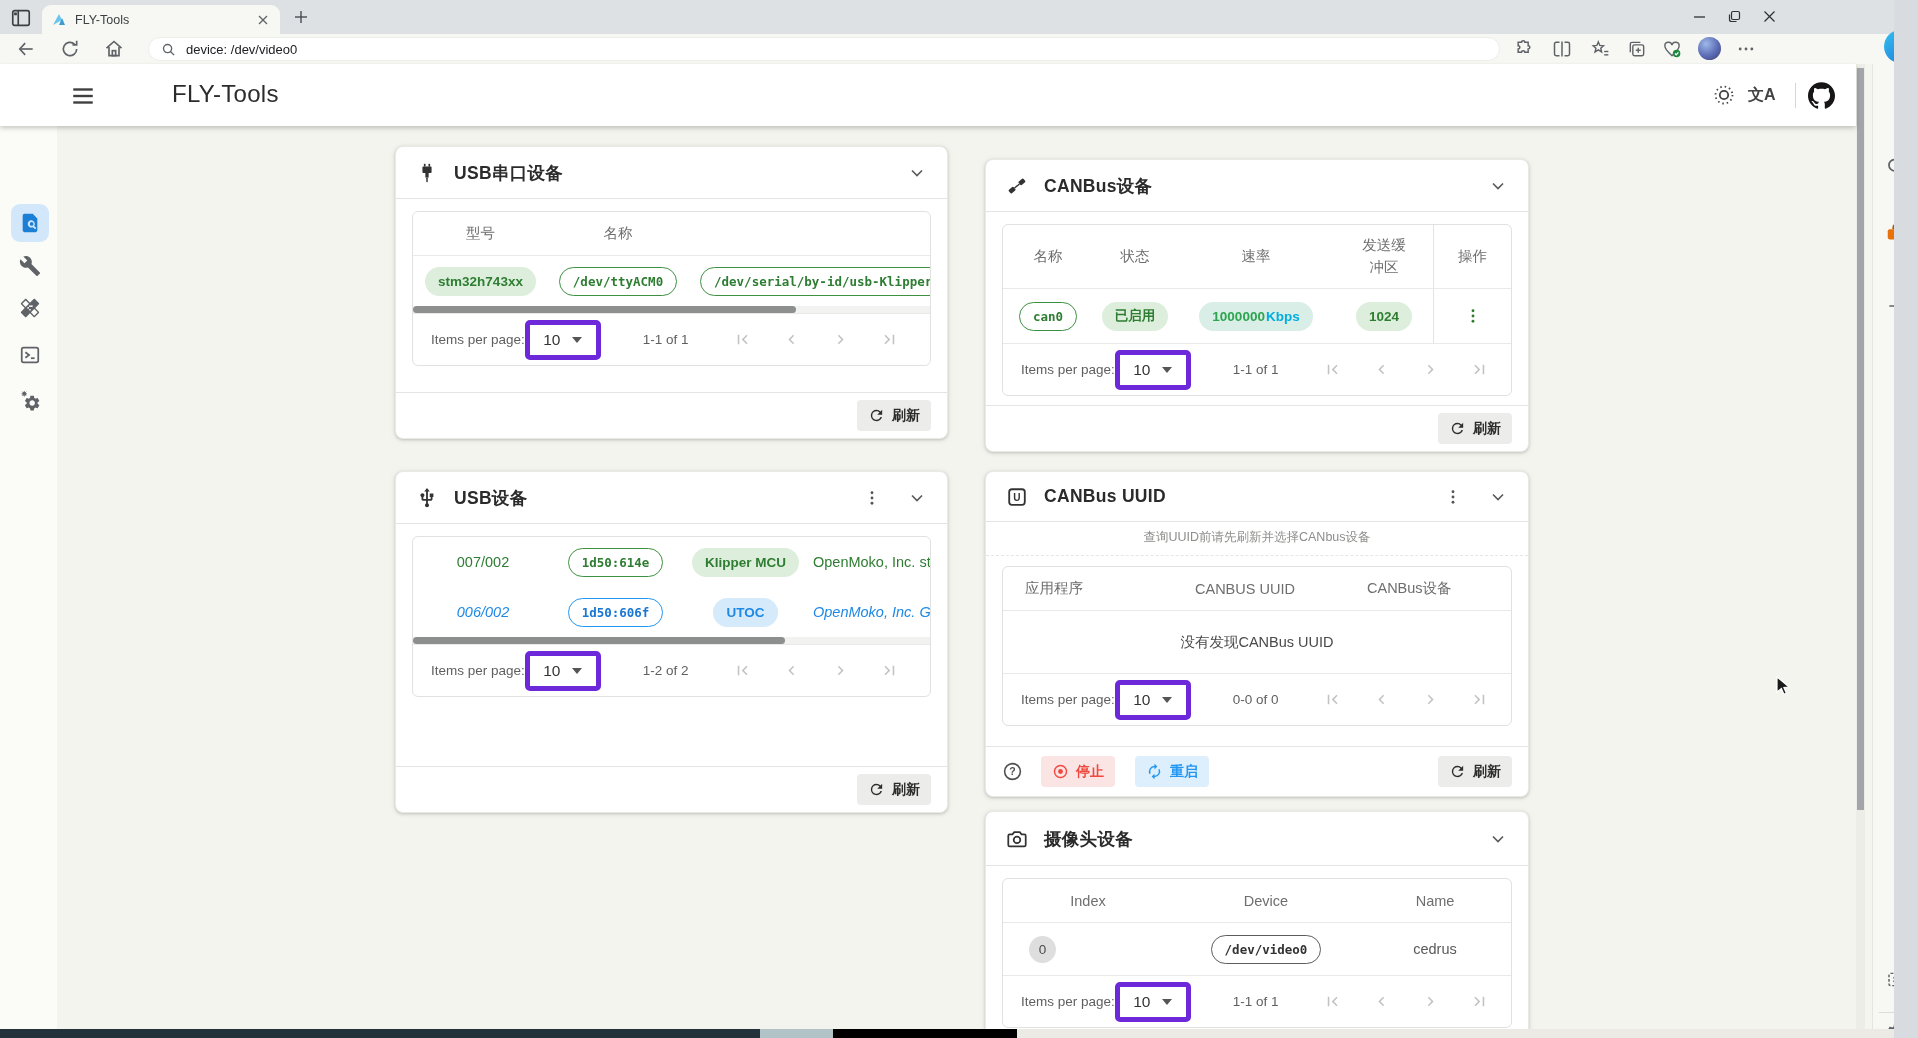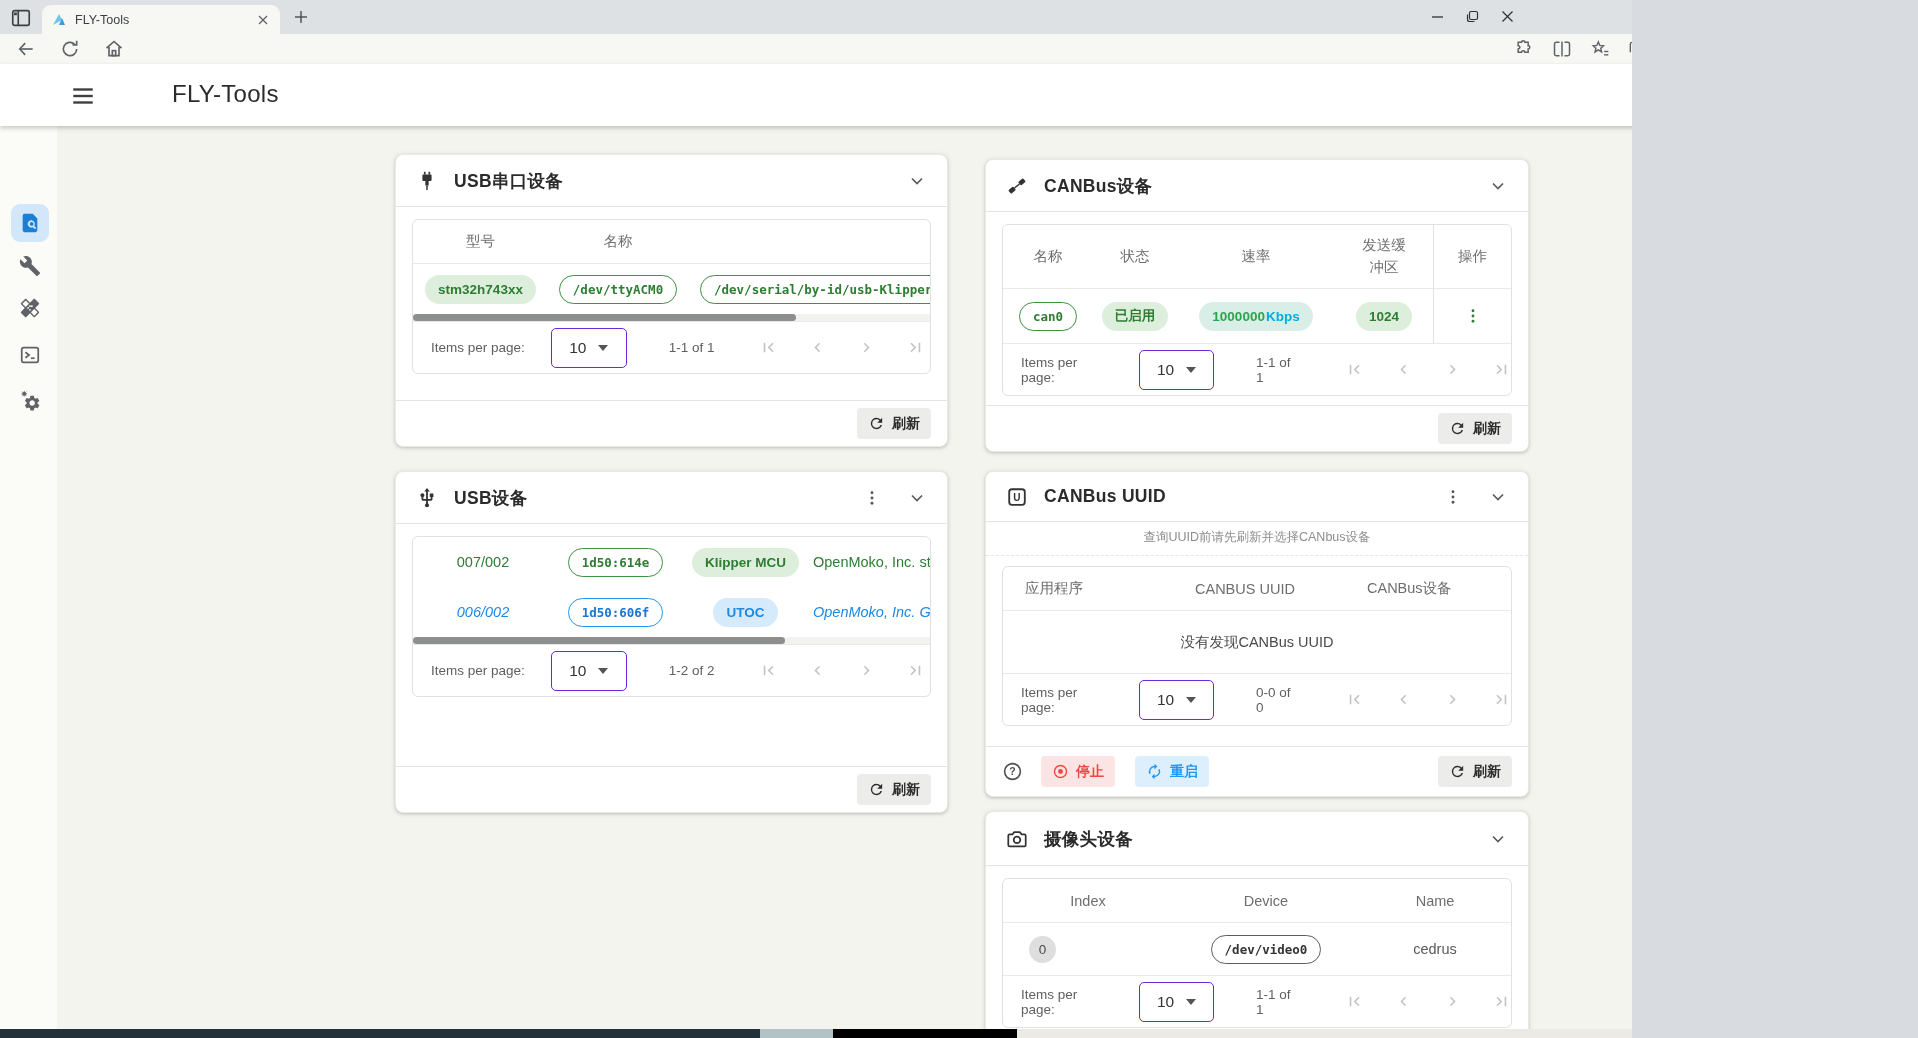--- a/index.html
+++ b/index.html
@@ -1,20 +1,20 @@
 <!DOCTYPE html>
 <html><head>
 <meta charset="utf-8">
 <style>
   * { margin:0; padding:0; box-sizing:border-box; }
   html,body { width:1918px; height:1038px; }
   body { font-family:"Liberation Sans", sans-serif; background:#d8dbe0; overflow:hidden; }
   svg { display:block; }
 
-  .screen { position:relative; width:1632px; height:1038px; background:#f5f5ef; overflow:hidden; }
+  .screen { position:relative; width:1894px; height:1038px; background:#f5f5ef; overflow:hidden; }
 
   
   .tabbar { position:absolute; top:0; left:0; right:0; height:34px; background:#dee1e3; }
   .tab-actions { position:absolute; left:10px; top:7px; width:22px; height:22px; color:#3c4043; cursor:pointer; }
   .tab { position:absolute; left:42px; top:5px; width:238px; height:29px; background:#f7f8f3; border-radius:9px 9px 0 0; display:flex; align-items:center; padding:0 9px; }
   .tab-title { font-size:12.5px; color:#3c4043; flex:1; margin-left:8px; white-space:nowrap; overflow:hidden; }
   .tab-close { width:16px; height:16px; color:#5f6368; }
   .newtab { position:absolute; left:292px; top:8px; width:18px; height:18px; color:#44474a; }
   .wincontrols { position:absolute; top:0; right:118px; height:32px; display:flex; align-items:center; gap:22px; color:#303134; }
 
@@ -59,21 +59,21 @@
   .tbox { margin:12px 16px 0; border:1px solid #e1e1df; border-radius:6px; overflow:hidden; flex:0 0 auto; }
   .t-head { display:flex; align-items:center; height:44px; border-bottom:1px solid #e9e9e7; color:#6e6e6e; font-size:14.5px; }
   .t-head.tall { height:64px; }
   .t-row { display:flex; align-items:center; height:50px; overflow:hidden; }
   .t-col { display:flex; align-items:center; justify-content:center; text-align:center; flex:0 0 auto; align-self:stretch; }
   .t-col.left { justify-content:flex-start; text-align:left; padding-left:22px; }
   .t-col.bordered { border-left:1px solid #e3e3e1; }
   .hscroll { height:7px; background:#f2f2f0; position:relative; }
   .hscroll .hthumb { position:absolute; left:0; top:0; height:7px; background:#8d8f8e; border-radius:4px; }
   .t-foot { display:flex; align-items:center; height:52px; border-top:1px solid #e9e9e7; color:#5f5f5f; font-size:13.5px; padding-left:18px; }
-  .pagesize { display:inline-flex; align-items:center; justify-content:center; gap:12px; width:76px; height:40px; border:1px solid #6d28d9; border-radius:5px; margin-left:26px; font-size:15.5px; color:#333; cursor:pointer; }
+  .pagesize { display:inline-flex; align-items:center; justify-content:center; gap:12px; width:76px; height:40px; border:5px solid #6d28d9; border-radius:5px; font-size:15.5px; color:#333; cursor:pointer; }
   .dd-arrow { width:0; height:0; border-left:5px solid transparent; border-right:5px solid transparent; border-top:6px solid #555; }
   .range { margin-left:42px; }
   .pager { display:flex; align-items:center; gap:30px; margin-left:44px; color:#c3c3c3; }
   .pager svg { width:19px; height:19px; }
 
   .card-actions { flex:0 0 auto; margin-top:auto; height:46px; border-top:1px solid #e4e4e2; display:flex; align-items:center; padding:0 16px; }
   .btn { display:inline-flex; align-items:center; gap:7px; height:31px; padding:0 11px; border-radius:4px; font-size:14px; font-weight:bold; cursor:pointer; }
   .btn svg { width:17px; height:17px; }
   .btn-refresh { background:#ececea; color:#2d2d2d; }
   .btn-stop { background:#fbe5e4; color:#f0483e; }
@@ -178,20 +178,27 @@
           <polyline points="20 2 20 7 15 7" fill="none"></polyline>
         </svg>
     </span>
     <span class="tb-icon" style="left:104px">
       <svg viewBox="0 0 24 24" fill="none" stroke="currentColor" stroke-width="2">
           <path d="M3 11 L12 3 L21 11"></path>
           <path d="M6 9.5 V20 h12 V9.5"></path>
           <rect x="10" y="14" width="4" height="6"></rect>
         </svg>
     </span>
+    <div class="omnibox">
+      <svg width="15" height="15" viewBox="0 0 24 24" fill="none" stroke="#5f6368" stroke-width="2.2">
+          <circle cx="10.5" cy="10.5" r="6.5"></circle>
+          <line x1="15.5" y1="15.5" x2="21" y2="21"></line>
+        </svg>
+      <span class="url">device: /dev/video0</span>
+    </div>
     <span class="tb-icon" style="left:1514px">
       <svg viewBox="0 0 24 24" fill="none" stroke="currentColor" stroke-width="1.8">
           <path d="M9 4a2 2 0 1 1 4 0 h4 v4 a2 2 0 1 1 0 4 v4 h-4 a2 2 0 1 0-4 0 H5 v-4 a2 2 0 1 0 0-4 V4 z"></path>
         </svg>
     </span>
     <span class="tb-icon" style="left:1552px">
       <svg viewBox="0 0 24 24" fill="none" stroke="currentColor" stroke-width="1.8">
           <path d="M9 4 H5 a2 2 0 0 0-2 2 v12 a2 2 0 0 0 2 2 h4 M15 4 h4 a2 2 0 0 1 2 2 v12 a2 2 0 0 1-2 2 h-4"></path>
           <line x1="12" y1="3" x2="12" y2="21"></line>
         </svg>
@@ -326,21 +333,21 @@
       </span>
       <span class="rail-item" style="top:274px">
         <svg width="23" height="23" viewBox="0 0 24 24" fill="#5f6368">
             <path d="M19.94 15.96c.03-.24.05-.49.05-.75s-.02-.51-.06-.75l1.62-1.26c.15-.11.18-.33.1-.49l-1.54-2.66c-.1-.17-.3-.23-.47-.17l-1.91.77c-.4-.31-.83-.56-1.3-.75l-.29-2.03c-.03-.2-.19-.33-.38-.33h-3.07c-.19 0-.35.13-.38.33l-.29 2.03c-.47.19-.9.45-1.3.75l-1.91-.77c-.18-.07-.38 0-.47.17l-1.54 2.66c-.1.17-.06.38.1.49l1.62 1.26c-.04.24-.07.51-.07.75s.02.51.06.75l-1.62 1.26c-.15.11-.18.33-.1.49l1.54 2.66c.1.17.3.23.47.17l1.91-.77c.4.31.83.56 1.3.75l.29 2.03c.04.2.19.33.38.33h3.07c.19 0 .36-.13.38-.33l.29-2.03c.47-.19.9-.45 1.3-.75l1.91.77c.18.07.38 0 .47-.17l1.54-2.66c.1-.17.06-.38-.1-.49l-1.6-1.26zm-5.65 2.13c-1.59 0-2.88-1.29-2.88-2.88s1.29-2.88 2.88-2.88 2.88 1.29 2.88 2.88-1.29 2.88-2.88 2.88z"></path>
             <circle cx="6" cy="5.5" r="2.1"></circle>
             <path d="M6 2.6 v1 M6 7.4 v1 M3.1 5.5 h1 M7.9 5.5 h1 M3.9 3.4 l.7.7 M7.4 6.9 l.7.7 M8.1 3.4 l-.7.7 M4.6 6.9 l-.7.7" stroke="#5f6368" stroke-width=".9"></path>
           </svg>
       </span>
     </div>
 
-    <div class="card" style="left:395px; top:90px; width:553px; height:293px;">
+    <div class="card" style="left:395px; top:82px; width:553px; height:293px;">
       <div class="card-header">
         <span class="hd-icon">
           <svg viewBox="0 0 24 24" fill="#333">
               <rect x="7" y="5" width="10" height="7" rx="1"></rect>
               <rect x="8.6" y="2" width="1.8" height="3"></rect>
               <rect x="13.6" y="2" width="1.8" height="3"></rect>
               <rect x="10.2" y="12" width="3.6" height="5"></rect>
               <rect x="11.2" y="17" width="1.6" height="5" rx="0.8"></rect>
             </svg>
         </span>

